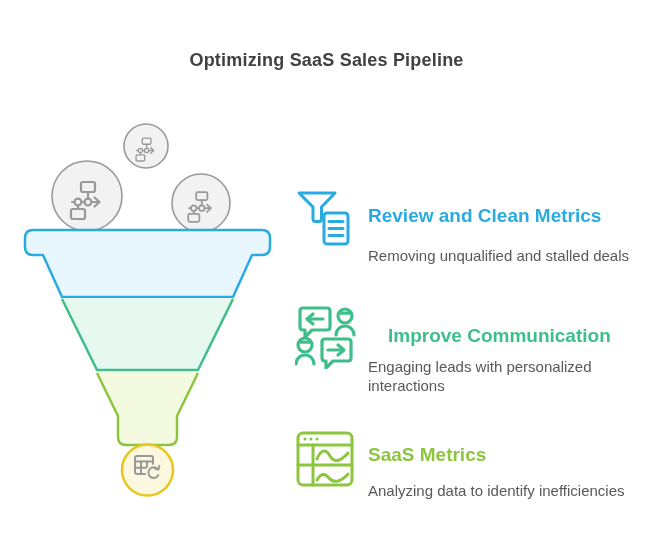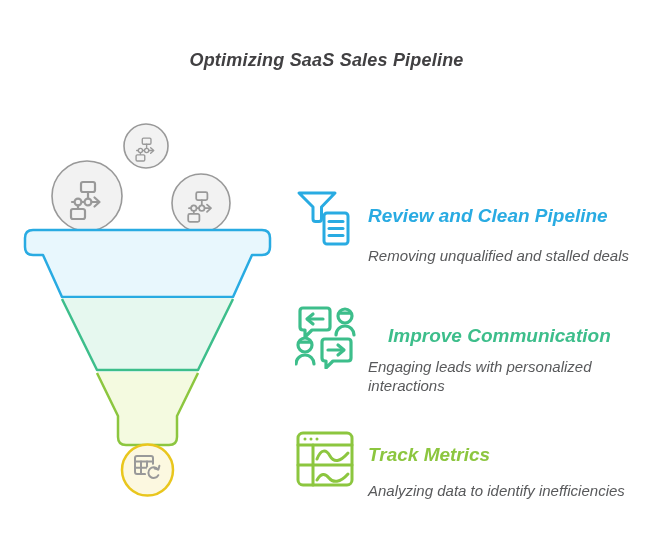--- a/index.html
+++ b/index.html
@@ -1,19 +1,18 @@
 <!DOCTYPE html>
 <html style="--blue: #29ABE2; --blue_fill: #E8F7FD; --green: #3DBE8B; --green_fill: #E6F8EF; --lime: #8CC63F; --lime_fill: #F4FAE0; --yellow: #E9C61D; --yellow_fill: #FCF8E0; --gray: #999999; --gray_fill: #F2F2F2; --title_text: #414042; --desc_text: #58595B;"><head>
 <meta charset="utf-8">
 <style>
   html,body{margin:0;padding:0;background:#fff;}
   .canvas{
     position:relative;width:653px;height:554px;background:#ffffff;overflow:hidden;
     font-family:"Liberation Sans",sans-serif;
-    font-style:italic;
   }
   .title{
     position:absolute;top:50px;left:0;width:100%;text-align:center;
     font-size:18px;font-weight:700;color:var(--title_text);letter-spacing:.2px;
   }
   .funnel-svg{position:absolute;left:0;top:110px;width:300px;height:420px;}
   
   .stage-top-fill{fill:var(--blue_fill);stroke:var(--blue);stroke-width:2.5;stroke-linejoin:round;}
   .stage-mid-fill{fill:var(--green_fill);stroke:none;}
   .stage-mid-stroke{fill:none;stroke:var(--green);stroke-width:2.5;stroke-linejoin:round;}
@@ -99,21 +98,21 @@
   </svg>
 
   <div>
     <svg class="item-icon" style="left:296px;top:190px" width="56" height="58" viewBox="0 0 56 58">
       <path class="ic-blue" d="M3,3 H39 L25.5,17 V29 Q25.5,31.5 23,31.5 H19.5 Q17,31.5 17,29 V17 Z"></path>
       <rect class="ic-blue doc-fill" x="28" y="23" width="24" height="31" rx="3"></rect>
       <path class="ic-blue" d="M33,31.5 H47"></path>
       <path class="ic-blue" d="M33,38.5 H47"></path>
       <path class="ic-blue" d="M33,45.5 H47"></path>
     </svg>
-    <div class="item-heading" style="left: 368px; top: 205px; color: rgb(41, 171, 226);">Review and Clean Pipeline</div>
+    <div class="item-heading" style="left: 368px; top: 205px; color: rgb(41, 171, 226);">Review and Clean Metrics</div>
     <div class="item-desc" style="left:368px;top:246px">Removing unqualified and stalled deals</div>
   </div>
 
   <div>
     <svg class="item-icon" style="left:295px;top:305px" width="62" height="64" viewBox="0 0 62 64">
       <path class="ic-green" d="M8,3 H32 Q35,3 35,6 V22 Q35,25 32,25 H17 L10,32 L10,25 H8 Q5,25 5,22 V6 Q5,3 8,3 Z"></path>
       <path class="ic-green" d="M28,14 H13"></path>
       <path class="ic-green" d="M18,9 L12,14 L18,19"></path>
       <circle class="ic-green" cx="50" cy="11" r="7"></circle>
       <path class="ic-green" d="M44.3,8.2 H55.7"></path>
@@ -134,17 +133,17 @@
       <rect class="ic-lime" x="2" y="2" width="54" height="52" rx="5"></rect>
       <path class="ic-lime" d="M2,14 H56"></path>
       <circle class="dot-lime" cx="9" cy="8" r="1.5"></circle>
       <circle class="dot-lime" cx="15" cy="8" r="1.5"></circle>
       <circle class="dot-lime" cx="21" cy="8" r="1.5"></circle>
       <path class="ic-lime" d="M17,14 V54"></path>
       <path class="ic-lime" d="M2,34 H56"></path>
       <path class="ic-lime" d="M21,28 C25,18 30,18 34,25 S44,31 52,22"></path>
       <path class="ic-lime" d="M21,49 C25,42 29,42 33,47 S44,52 52,43"></path>
     </svg>
-    <div class="item-heading" style="left: 368px; top: 444px; color: rgb(140, 198, 63);">Track Metrics</div>
+    <div class="item-heading" style="left: 368px; top: 444px; color: rgb(140, 198, 63);">SaaS Metrics</div>
     <div class="item-desc" style="left:368px;top:481px">Analyzing data to identify inefficiencies</div>
   </div>
 
 </div>
 
 </body></html>

